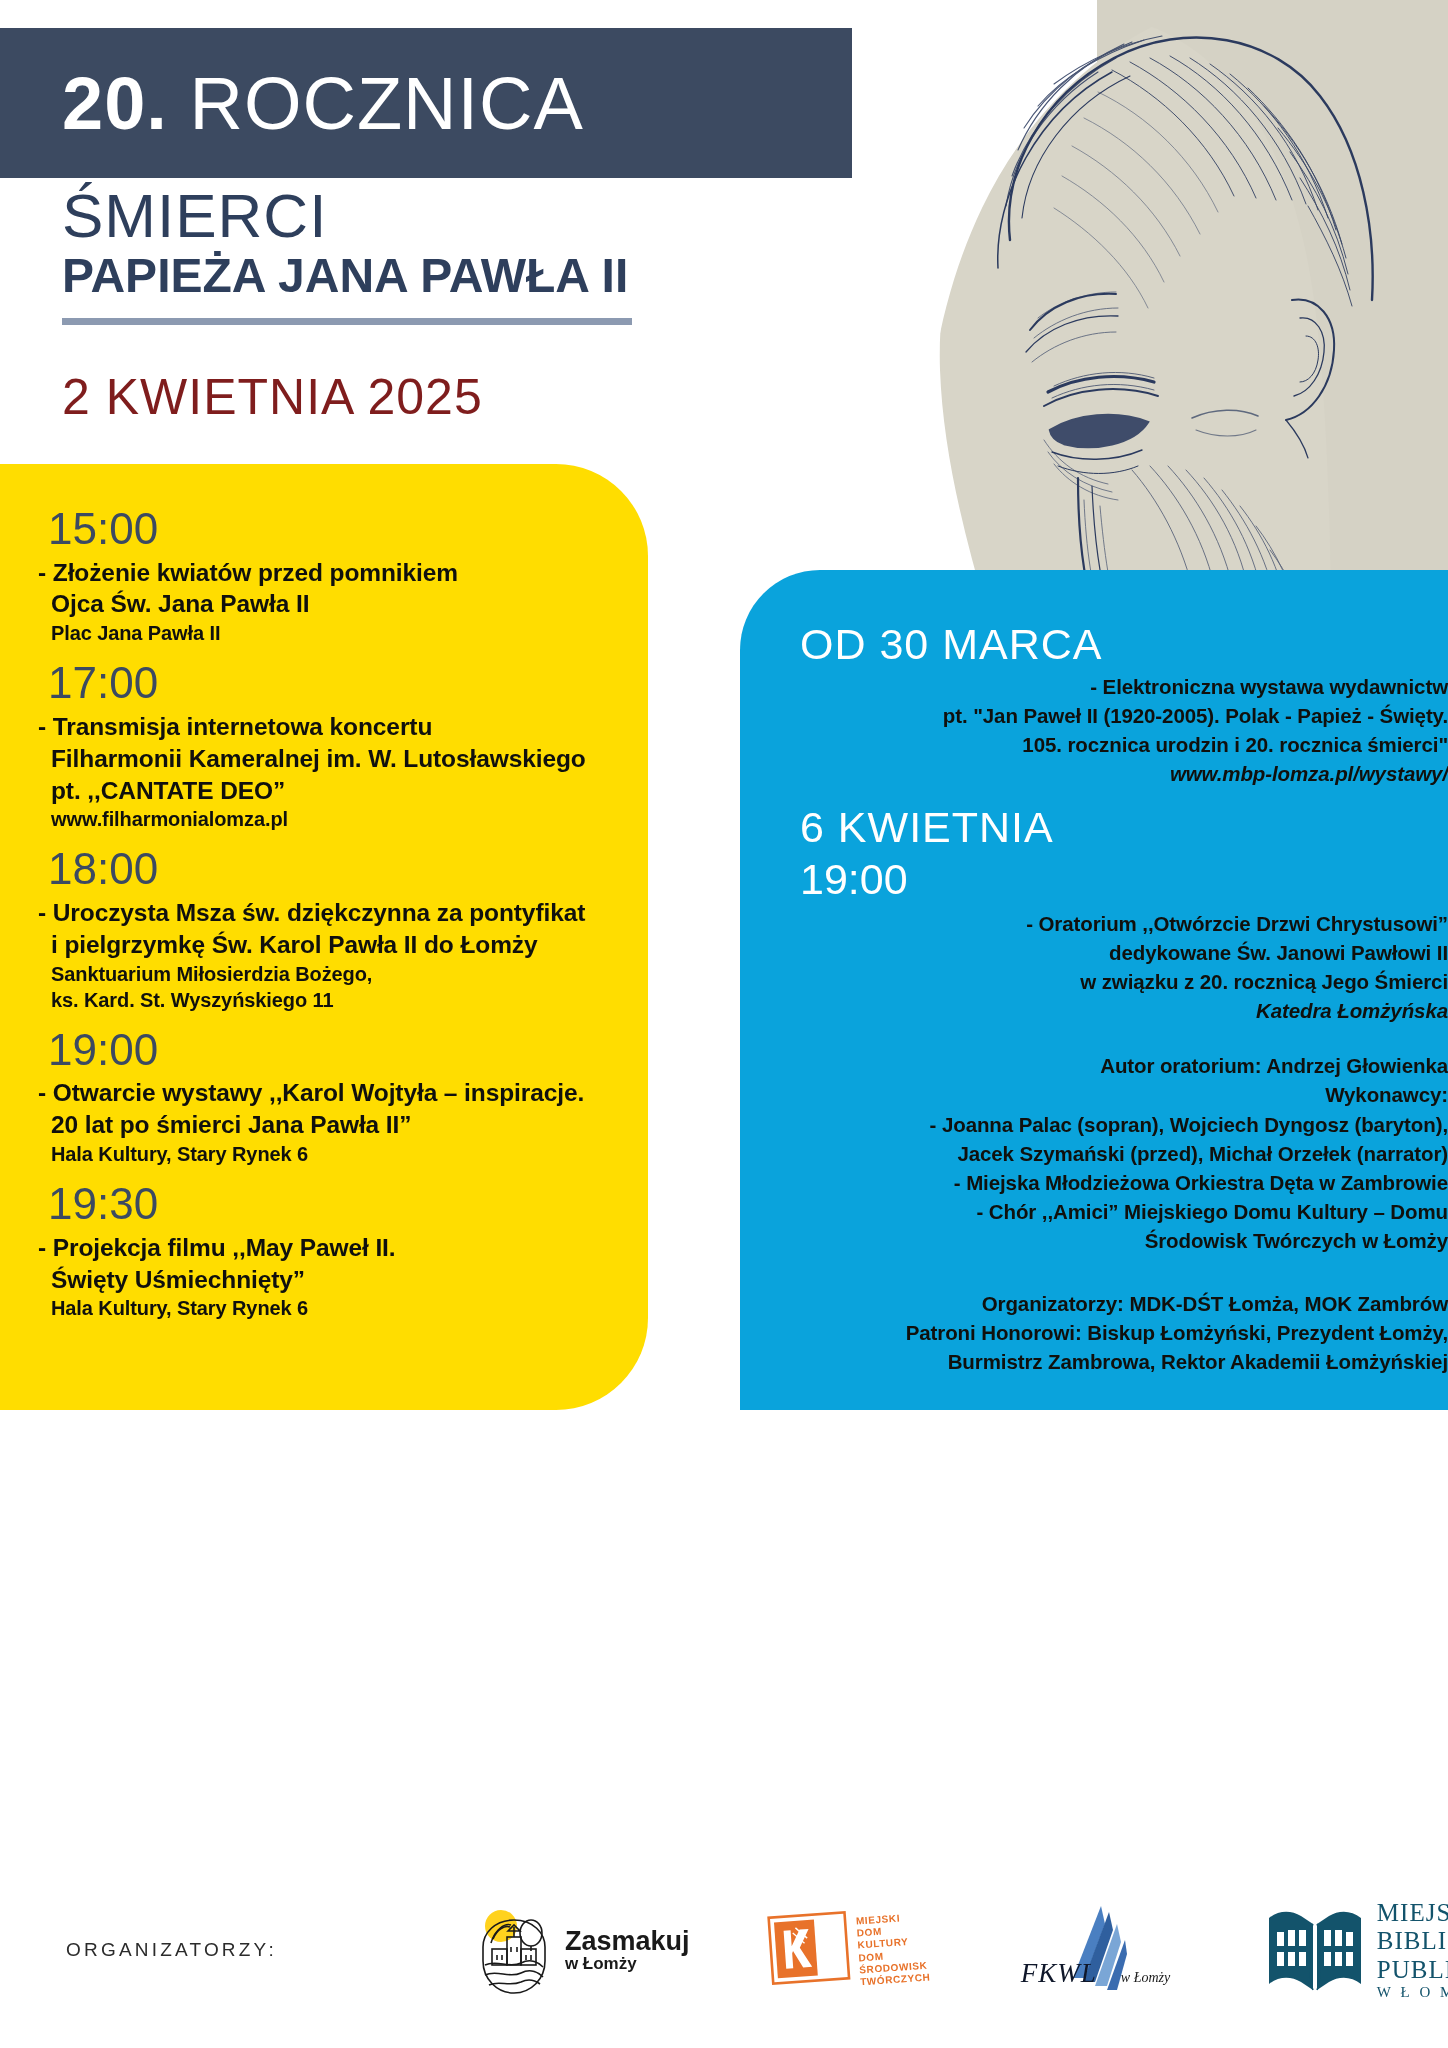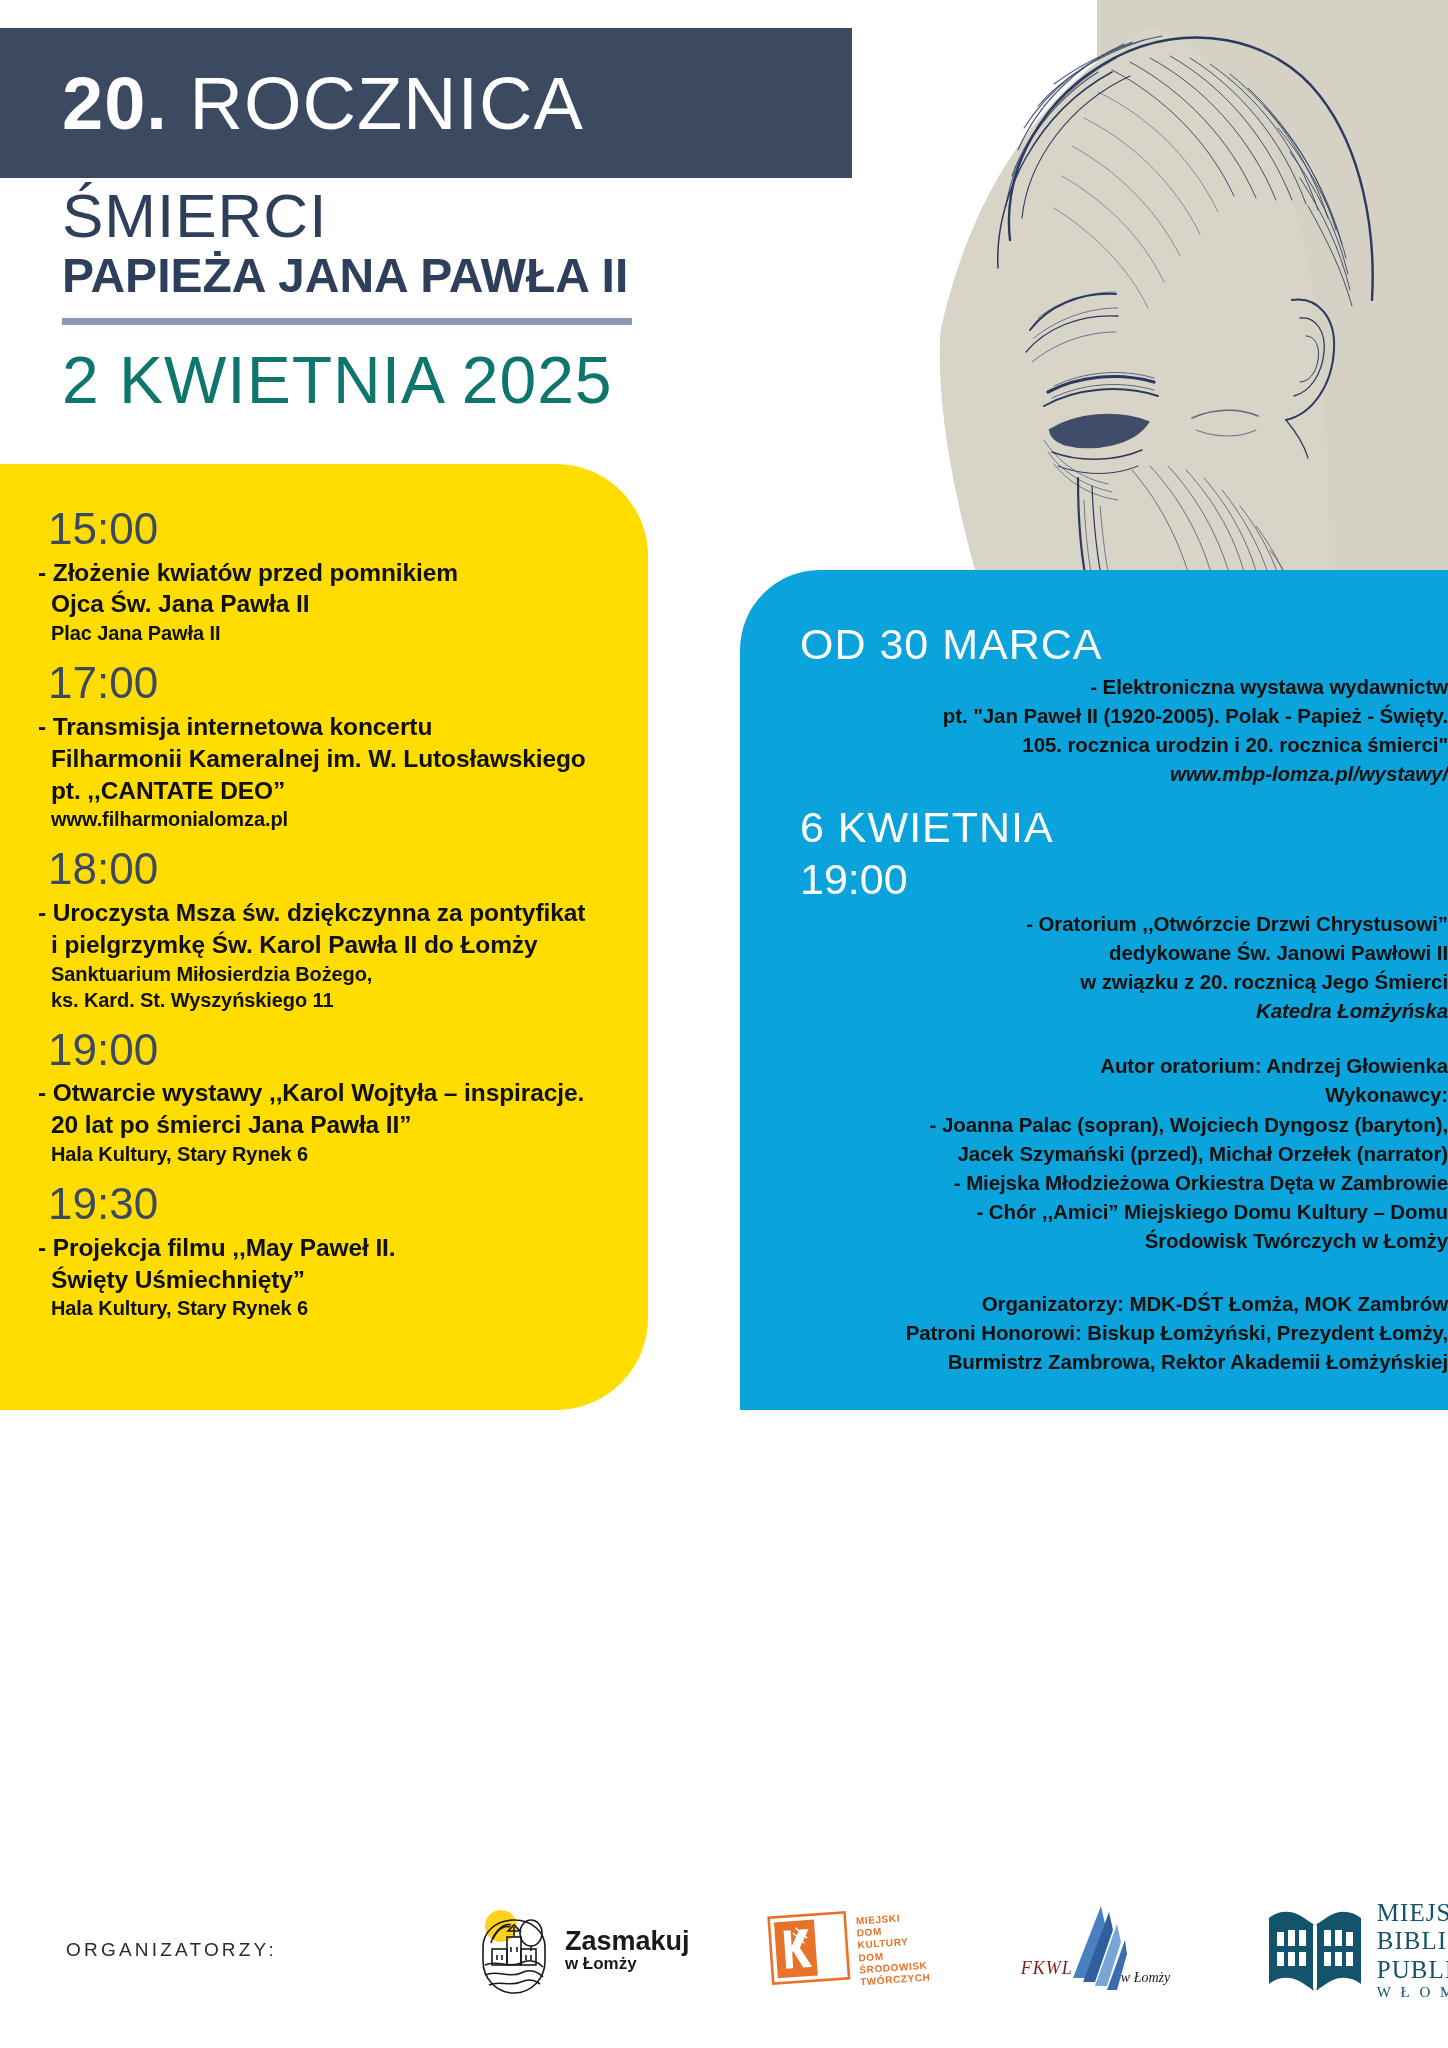--- a/index.html
+++ b/index.html
@@ -53,23 +53,23 @@
     color:#2e3f5c; letter-spacing:0px;
     z-index:4;
   }
   #rule {
     position:absolute; left:62px; top:318px;
     width:570px; height:7px;
     background:#8c9ab1;
     z-index:4;
   }
   #eventdate {
-    position:absolute; left:62px; top:342px;
-    font-size:66px; font-weight:300;
-    color:#0f766e; letter-spacing:1px;
+    position:absolute; left:62px; top:368px;
+    font-size:50px; font-weight:300;
+    color:#7f1d1d; letter-spacing:1px;
     z-index:4;
   }
 
   
   #yellow-panel {
     position:absolute;
     left:0; top:464px;
     width:648px; height:946px;
     background:#ffdd00;
     border-top-right-radius:92px;
@@ -174,21 +174,21 @@
   #logo-mbp { margin-left:84px; }
   .zs-txt { margin-left:12px; line-height:1.05; }
   .zs-big { font-size:27px; font-weight:700; color:#1a1a1a;text-align:center; }
   .zs-sm { font-size:17px; font-weight:600; color:#1a1a1a; }
   .mdk-txt {
     font-size:10px; font-weight:700; color:#e8722a;
     line-height:1.22; letter-spacing:0.6px;
     margin-left:7px; transform:rotate(-4deg);
   }
   .fkwl-txt { font-family:"Liberation Serif", serif; }
-  .fkwl-main { font-size:18px; font-style:italic; color:#7f1d1d; letter-spacing:1px; }
+  .fkwl-main { font-size:27px; font-style:italic; color:#0f172a; letter-spacing:1px; }
   .fkwl-sub { font-size:14px; font-style:italic; color:#1a1a1a; }
   .mbp-txt {
     font-family:"Liberation Serif", serif;
     color:#13536b; margin-left:12px; line-height:1.14;
   }
   .mbp-1 { font-size:25px; letter-spacing:1px; }
   .mbp-2 { font-size:15px; letter-spacing:3px; }
 </style>
 </head>
 <body>

